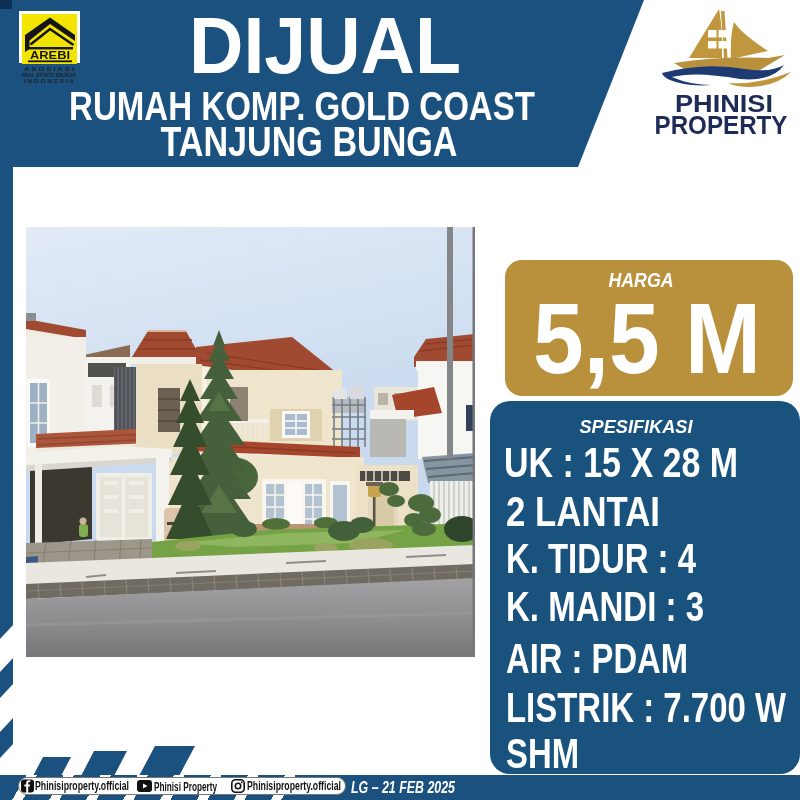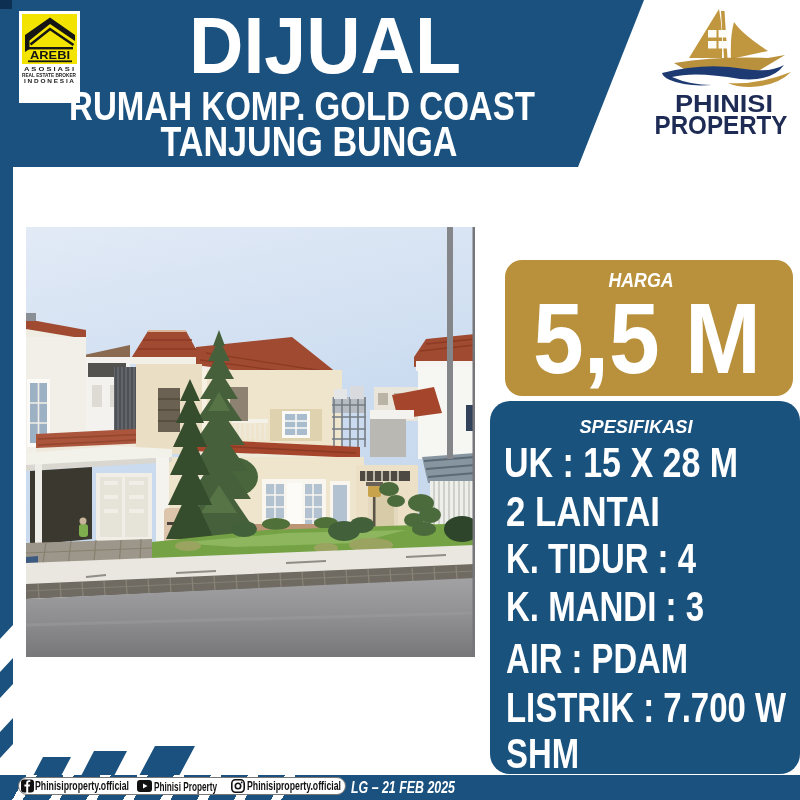--- a/index.html
+++ b/index.html
@@ -24,21 +24,21 @@
   </svg>
 
   <svg class="abs" style="left:0;top:88px;" width="640" height="36" viewBox="0 0 640 36">
     <text x="302" y="32" text-anchor="middle" font-size="40" font-weight="bold" fill="#ffffff" textLength="466" lengthAdjust="spacingAndGlyphs">RUMAH KOMP. GOLD COAST</text>
   </svg>
 
   <svg class="abs" style="left:0;top:122px;" width="640" height="38" viewBox="0 0 640 38">
     <text x="309" y="34" text-anchor="middle" font-size="42" font-weight="bold" fill="#ffffff" textLength="297" lengthAdjust="spacingAndGlyphs">TANJUNG BUNGA</text>
   </svg>
 
-  <div class="abs" style="left:19px;top:11px;width:61px;height:92px;background:#ffffff;">
+  <div class="abs" style="left:19px;top:11px;width:61px;height:52px;background:#ffffff;">
     <div class="abs" style="left:3px;top:3px;width:55px;height:50px;background:#f2e300;"></div>
     <svg class="abs" style="left:3px;top:3px;" width="55" height="50" viewBox="0 0 55 50">
       <path d="M28 3.5 L53 21 L53 27 L28 10 L7.5 26.5 L7.5 35 L3 38 L3 21 Z" fill="#151515"></path>
       <path d="M8.5 30.5 L28 15 L51.5 31" stroke="#151515" stroke-width="2.6" fill="none"></path>
       <rect x="5" y="33" width="46" height="2.4" fill="#151515"></rect>
       <text x="28" y="45" font-size="11" font-weight="bold" text-anchor="middle" fill="#151515" textLength="40" lengthAdjust="spacingAndGlyphs">AREBI</text>
       <rect x="6" y="46.4" width="44" height="1.8" fill="#151515"></rect>
     </svg>
     <svg class="abs" style="left:0;top:55px;" width="61" height="28" viewBox="0 0 61 28">
       <text x="30" y="4.5" text-anchor="middle" font-size="4.6" font-weight="bold" fill="#222" textLength="50" lengthAdjust="spacingAndGlyphs">A S O S I A S I</text>

